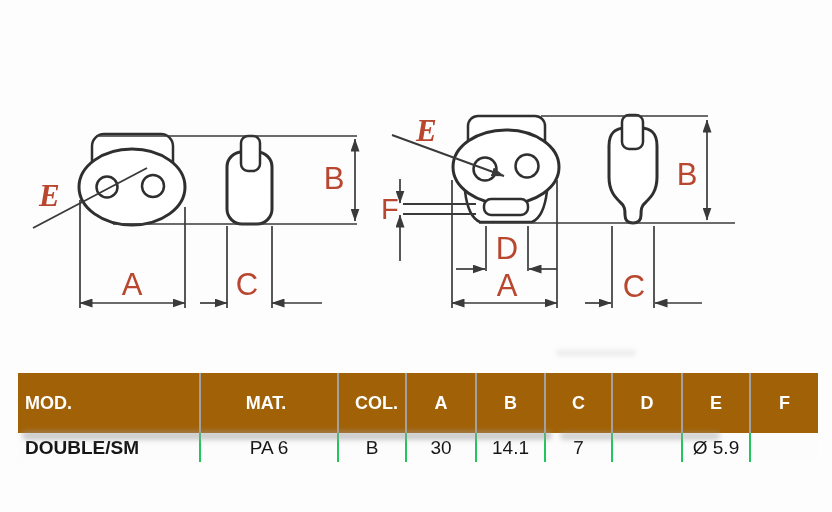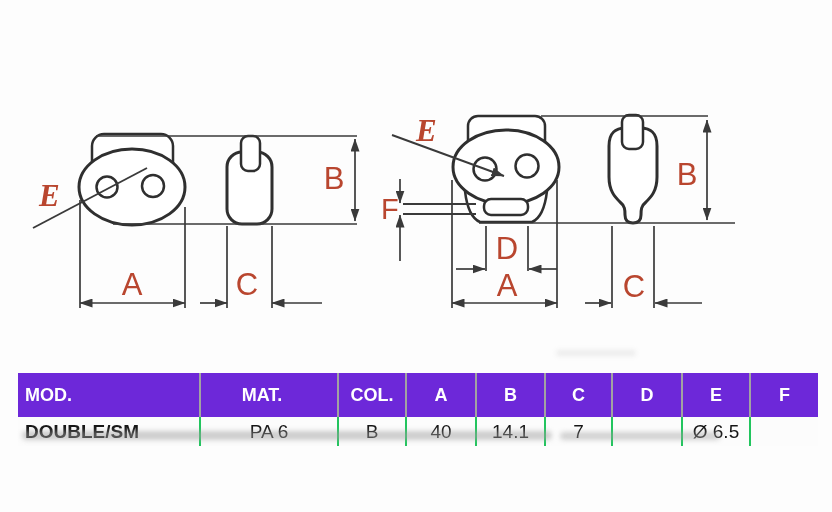--- a/index.html
+++ b/index.html
@@ -9,22 +9,22 @@
   .part{fill:#ffffff;stroke:#2f2f2f;stroke-width:3;}
   .part-thin{fill:#ffffff;stroke:#2f2f2f;stroke-width:2.5;}
   .dim{fill:none;stroke:#3a3a3a;stroke-width:1.7;}
   .leader{fill:none;stroke:#3a3a3a;stroke-width:1.9;}
   .slotline{fill:none;stroke:#3a3a3a;stroke-width:2;}
   .dim-label{font-family:"Liberation Sans",sans-serif;font-size:31px;font-weight:500;}
   .f-label{font-size:29px;}
   .e-label{font-family:"Liberation Serif",serif;font-style:italic;font-weight:bold;font-size:31px;}
   table.spec{position:absolute;left:18px;top:373px;width:800px;border-collapse:collapse;
              table-layout:fixed;}
-  table.spec th{background:#6d28d9;color:#ffffff;font-weight:bold;font-size:18px;height:28px;
-                padding:8px;text-align:center;overflow:hidden;}
+  table.spec th{background:#a16207;color:#ffffff;font-weight:bold;font-size:18px;height:28px;
+                padding:16px;text-align:center;overflow:hidden;}
   table.spec th + th{border-left:2px solid #a2a2a2;}
   table.spec td{background:#fcfcfc;color:#151515;font-size:19px;height:29px;padding:0;
                 text-align:center;overflow:hidden;}
   table.spec td + td{border-left:2px solid #22c55e;}
   .al{text-align:left !important;padding-left:7px !important;}
   .ar{text-align:center;padding-right:22px !important;}
   td.model{font-weight:bold;}
   .smudge{position:absolute;background:#9e9e9e;filter:blur(2.5px);border-radius:6px;}
   .sm1{left:22px;top:431px;width:530px;height:9px;opacity:.5;}
   .sm2{left:560px;top:432px;width:160px;height:8px;opacity:.45;}
@@ -134,25 +134,25 @@
       <th>B</th>
       <th>C</th>
       <th>D</th>
       <th>E</th>
       <th>F</th>
     </tr>
     <tr>
       <td class="al model">DOUBLE/SM</td>
       <td>PA 6</td>
       <td>B</td>
-      <td>40</td>
+      <td>30</td>
       <td>14.1</td>
       <td>7</td>
       <td></td>
-      <td>Ø 6.5</td>
+      <td>Ø 5.9</td>
       <td></td>
     </tr>
   </tbody>
     </table>
 
   <div class="smudge sm1"></div>
   <div class="smudge sm2"></div>
   <div class="smudge sm3"></div>
 </div>
 

